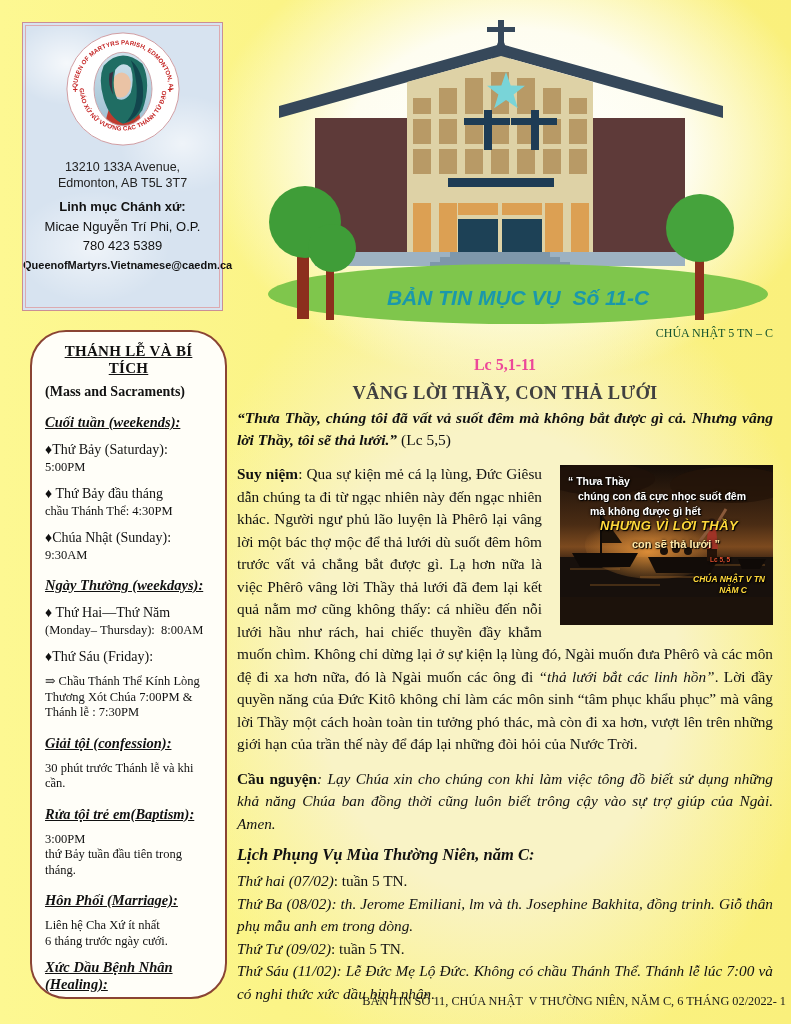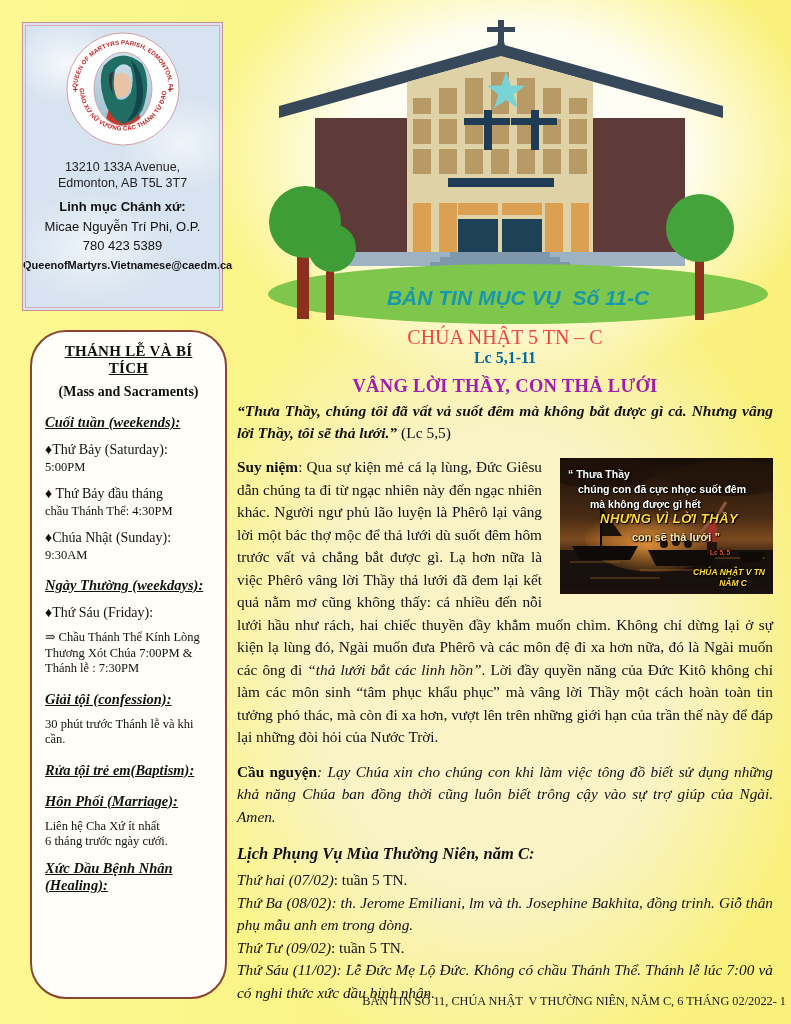--- a/index.html
+++ b/index.html
@@ -31,44 +31,44 @@
   .pastor-name{font-size:13px;margin-top:5px;}
   .phone{font-size:13px;margin-top:4px;}
   .email{font-size:11px;font-weight:bold;margin-top:6px;}
   
   .sidebar{
     left:22px;top:330px;width:197px;height:669px;box-sizing:border-box;
     background:#fffef8;border:2px solid #8a4434;border-radius:36px;
     padding:11px 13px 0 13px;overflow:hidden;margin-left:8px;
   }
   .sb-title{font-size:15px;font-weight:bold;text-align:center;text-decoration:underline;letter-spacing:.3px;}
-  .sb-sub{font-size:14px;font-weight:bold;text-align:center;margin-top:7px;}
+  .sb-sub{font-size:14px;font-weight:bold;margin-top:7px;}
   .sb-h{font-size:14.5px;font-weight:bold;font-style:italic;text-decoration:underline;margin-top:14px;}
   .sb-item{font-size:14px;margin-top:10px;line-height:17px;}
   .sb-time{font-size:12.5px;line-height:15px;}
   .sb-note{font-size:12.5px;margin-top:9px;line-height:15.5px;}
   
   .scene{left:255px;top:14px;width:520px;height:312px;text-align:center;}
   
   .main{left:237px;top:326px;width:536px;}
-  .t1{font-size:20px;color:#ef4444;text-align:center;}
-  .t2{font-size:16px;color:#0369a1;font-weight:bold;text-align:center;margin-top:0;}
-  .t3{font-size:18.5px;color:#a21caf;font-weight:bold;text-align:center;margin-top:9px;letter-spacing:.3px;}
+  .t1{font-size:12px;color:#14532d;text-align:right;}
+  .t2{font-size:16px;color:#ec4899;font-weight:bold;text-align:center;margin-top:15px;}
+  .t3{font-size:18.5px;color:#404040;font-weight:bold;text-align:center;margin-top:9px;letter-spacing:.3px;}
   .quote{margin-top:3px;font-size:15.5px;line-height:22px;text-align:justify;}
   .bi{font-weight:bold;font-style:italic;}
   .b{font-weight:bold;}
   .i{font-style:italic;}
   .para{margin-top:12px;font-size:15.3px;line-height:22.5px;text-align:justify;}
   .prayer{font-style:italic;}
   .prayer .b{font-style:normal;}
-  .cal-h{margin-top:16px;font-size:16.5px;font-weight:bold;font-style:italic;}
+  .cal-h{margin-top:10px;font-size:16.5px;font-weight:bold;font-style:italic;}
   .cal{margin-top:5px;font-size:15.3px;line-height:22.5px;text-align:justify;}
   .cal .day{font-style:italic;}
   
-  .devimg{float:right;width:213px;height:136px;margin:2px 0 6px 18px;position:relative;overflow:hidden;background:#1c120b;}
+  .devimg{float:right;width:213px;height:160px;margin:2px 0 6px 18px;position:relative;overflow:hidden;background:#1c120b;}
   .devimg .txt{position:absolute;font-family:"Liberation Sans","DejaVu Sans",sans-serif;font-weight:bold;color:#fff;
     text-shadow:1px 1px 1px #000,0 0 3px #000;white-space:nowrap;}
   .dv1{left:8px;top:5px;font-size:10.5px;}
   .dv2{left:18px;top:20px;font-size:10.5px;}
   .dv3{left:30px;top:35px;font-size:10.5px;}
   .dv4{left:40px;top:50px;font-size:13px;color:#ffd93b !important;font-style:italic;letter-spacing:.5px;}
   .dv5{left:72px;top:68px;font-size:11px;color:#ffe9a8 !important;}
   .dvr{left:150px;top:84px;font-size:6.5px;color:#e04e2e !important;text-shadow:none;}
   .dvc1{right:8px;top:103px;font-size:8.5px;color:#ffd93b !important;font-style:italic;}
   .dvc2{right:26px;top:114px;font-size:8.5px;color:#ffd93b !important;font-style:italic;}
@@ -196,27 +196,29 @@
 <div class="abs sidebar">
   <div class="sb-title">THÁNH LỄ VÀ BÍ TÍCH</div>
   <div class="sb-sub">(Mass and Sacraments)</div>
 
   <div class="sb-h">Cuối tuần (weekends):</div>
   <div class="sb-item"><span>♦Thứ Bảy (Saturday):</span><br><span class="sb-time">5:00PM</span></div>
   <div class="sb-item"><span>♦ Thứ Bảy đầu tháng</span><br><span class="sb-time">chầu Thánh Thể: 4:30PM</span></div>
   <div class="sb-item"><span>♦Chúa Nhật (Sunday):</span><br><span class="sb-time">9:30AM</span></div>
 
   <div class="sb-h">Ngày Thường (weekdays):</div>
+  <div class="sb-item"><span>♦ Thứ Hai—Thứ Năm</span><br><span class="sb-time" style="white-space:pre">(Monday– Thursday):  8:00AM</span></div>
   <div class="sb-item"><span>♦Thứ Sáu (Friday):</span></div>
   <div class="sb-note">⇒  Chầu Thánh Thể Kính Lòng Thương Xót Chúa 7:00PM &amp; Thánh lễ : 7:30PM</div>
 
   <div class="sb-h">Giải tội (confession):</div>
   <div class="sb-note">30 phút trước Thánh lễ và khi cần.</div>
 
   <div class="sb-h">Rửa tội trẻ em(Baptism):</div>
+  <div class="sb-note"><span>3:00PM</span><br><span>thứ Bảy tuần đầu tiên trong tháng.</span></div>
 
   <div class="sb-h">Hôn Phối (Marriage):</div>
   <div class="sb-note"><span>Liên hệ Cha Xứ ít nhất</span><br><span>6 tháng trước ngày cưới.</span></div>
 
   <div class="sb-h" style="margin-top:10px"><span>Xức Dầu Bệnh Nhân</span><br><span>(Healing):</span></div>
 
 </div>
 
 <div class="abs main">
   <div class="t1">CHÚA NHẬT 5 TN – C</div>

